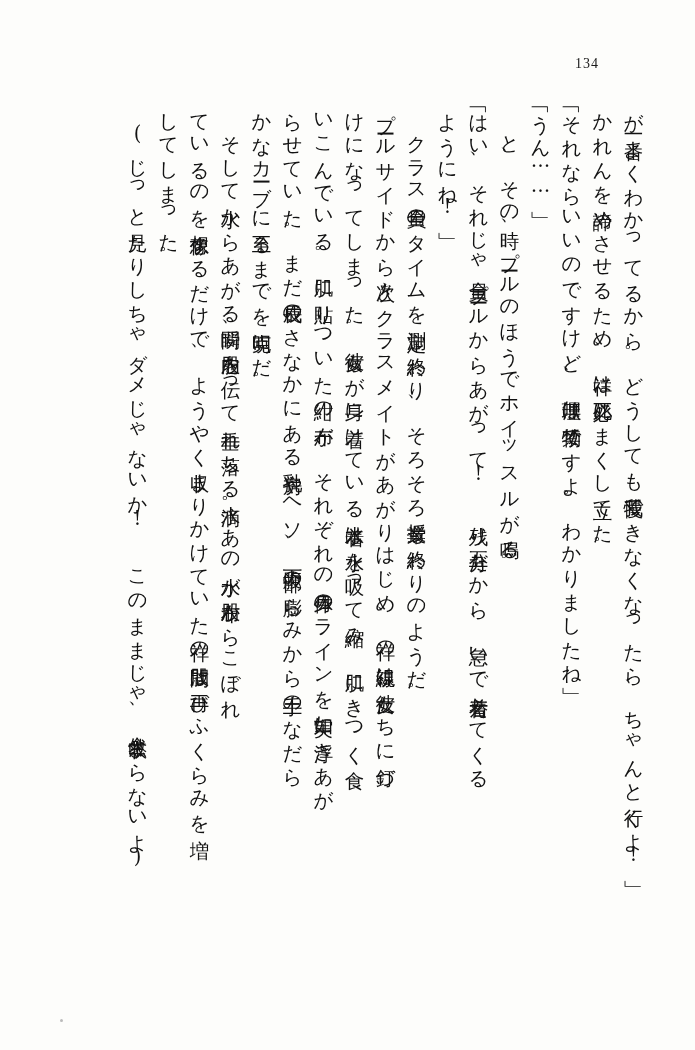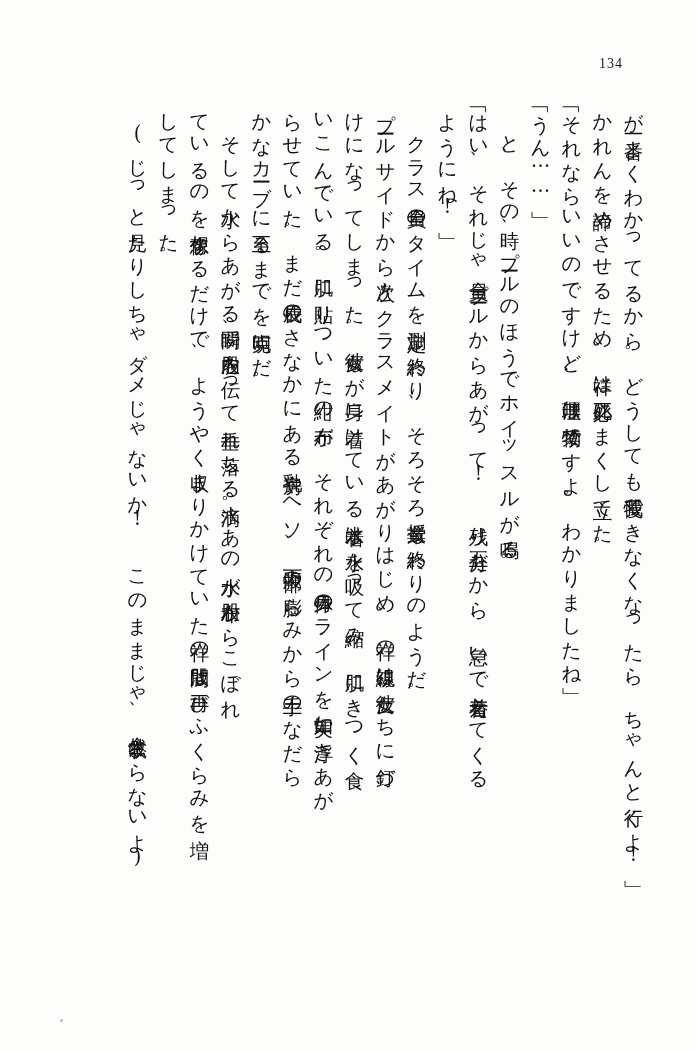--- a/index.html
+++ b/index.html
@@ -11,21 +11,21 @@
     position: relative;
     width: 695px;
     height: 1050px;
     background: #fdfdfb;
     overflow: hidden;
     font-family: "DejaVu Serif", serif;
   }
   .page-number {
     position: absolute;
     top: 56px;
-    right: 72px;
+    right: 96px;
     font-size: 14px;
     letter-spacing: 1px;
     color: #1a1a1a;
     font-family: "Liberation Serif", serif;
   }
   .text-block {
     position: absolute;
     top: 100px;
     right: 52px;
     left: 52px;

